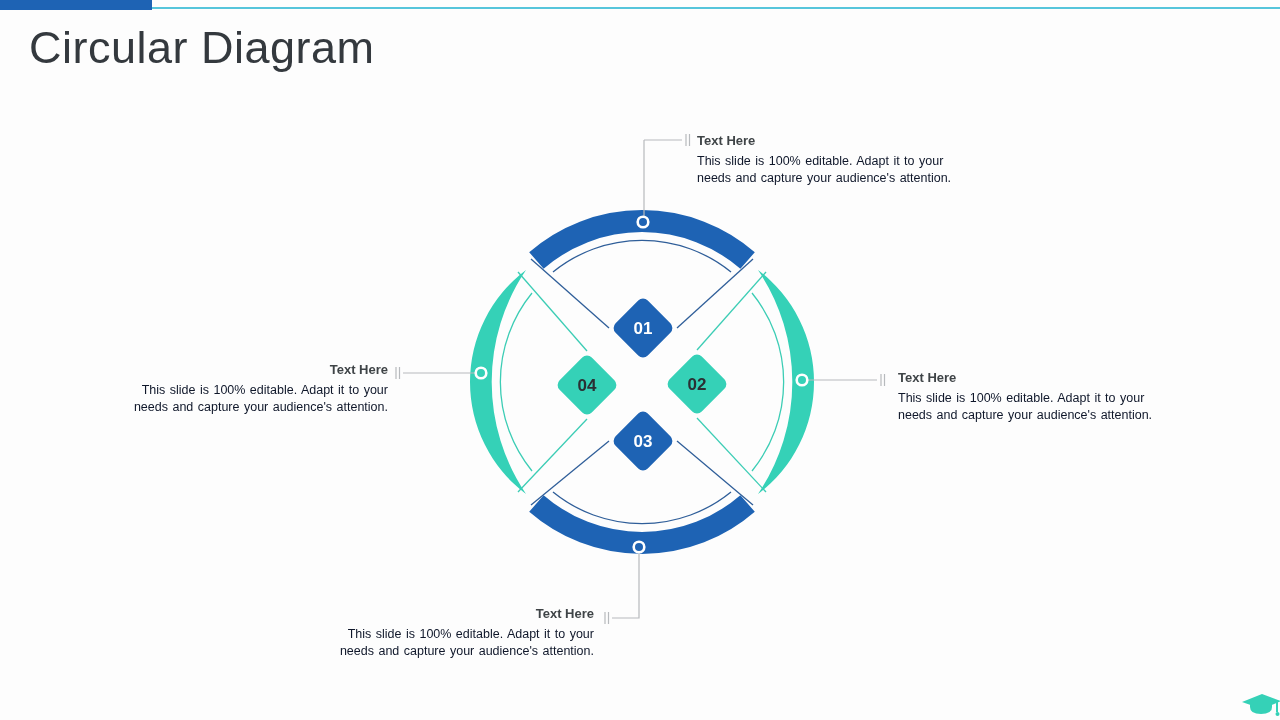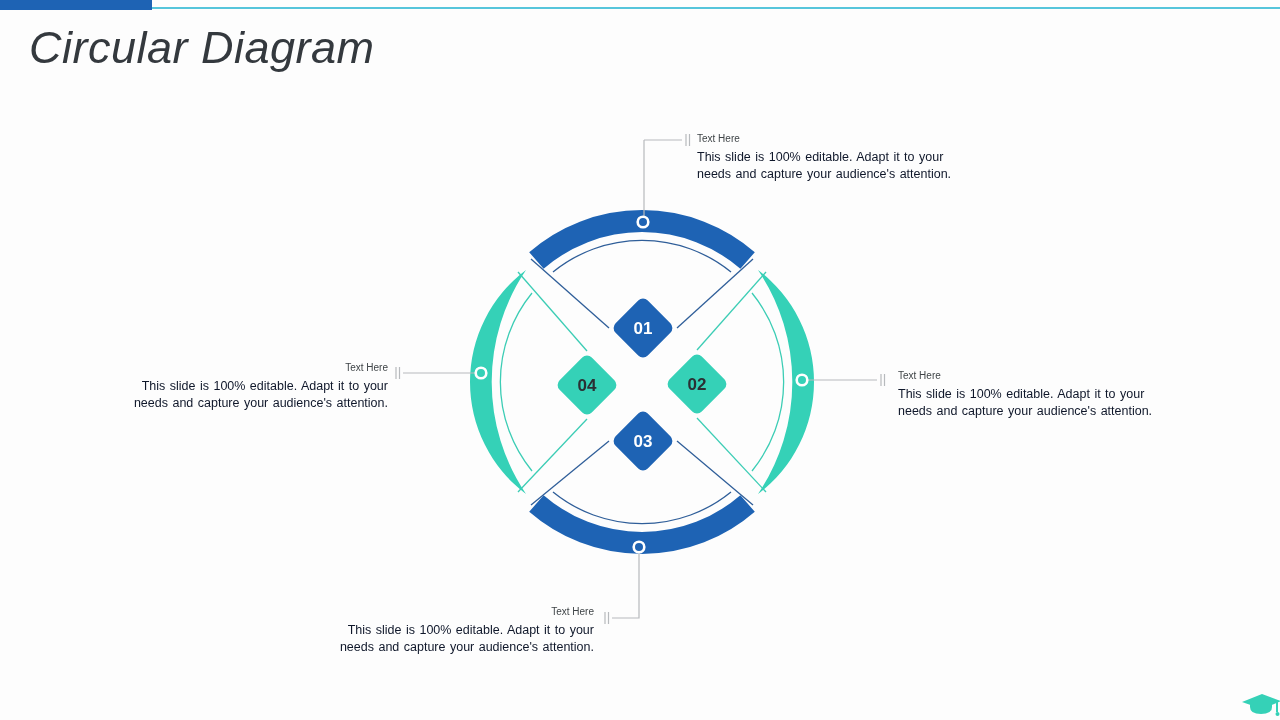--- a/index.html
+++ b/index.html
@@ -4,26 +4,26 @@
 <style>
   html,body { margin:0; padding:0; }
   body { width:1280px; height:720px; position:relative; background:#ffffff;
          font-family:"Liberation Sans", sans-serif; overflow:hidden; }
   .slide { position:absolute; inset:0; background:#fdfdfd; }
 
   .top-bar  { position:absolute; left:0; top:0; width:152px; height:10px; background:#1E63B4; }
   .top-line { position:absolute; left:152px; top:7px; width:1128px; height:2px; background:#56C5DB; }
 
   .title { position:absolute; left:29px; top:22px; margin:0;
-           font-size:45px; font-weight:400; letter-spacing:0.5px; color:#34393E;font-style:italic; }
+           font-size:45px; font-weight:400; letter-spacing:0.5px; color:#34393E; }
 
   svg.diagram { position:absolute; left:0; top:0; }
 
   .callout { position:absolute; width:268px; }
-  .callout-heading { font-size:10px; font-weight:normal; color:#3F4447; margin-bottom:5px; }
+  .callout-heading { font-size:13px; font-weight:bold; color:#3F4447; margin-bottom:5px; }
   .callout-body { font-size:12.5px; line-height:16.5px; color:#0f172a; word-spacing:1px; }
   .callout.pos-top    { left:697px; top:133px; text-align:left; }
   .callout.pos-right  { left:898px; top:370px; text-align:left; }
   .callout.pos-left   { left:120px; top:362px; text-align:right; }
   .callout.pos-bottom { left:326px; top:606px; text-align:right; }
 
   .num { font-family:"Liberation Sans", sans-serif; font-size:17px; font-weight:600; }
 </style>
 </head>
 <body>

